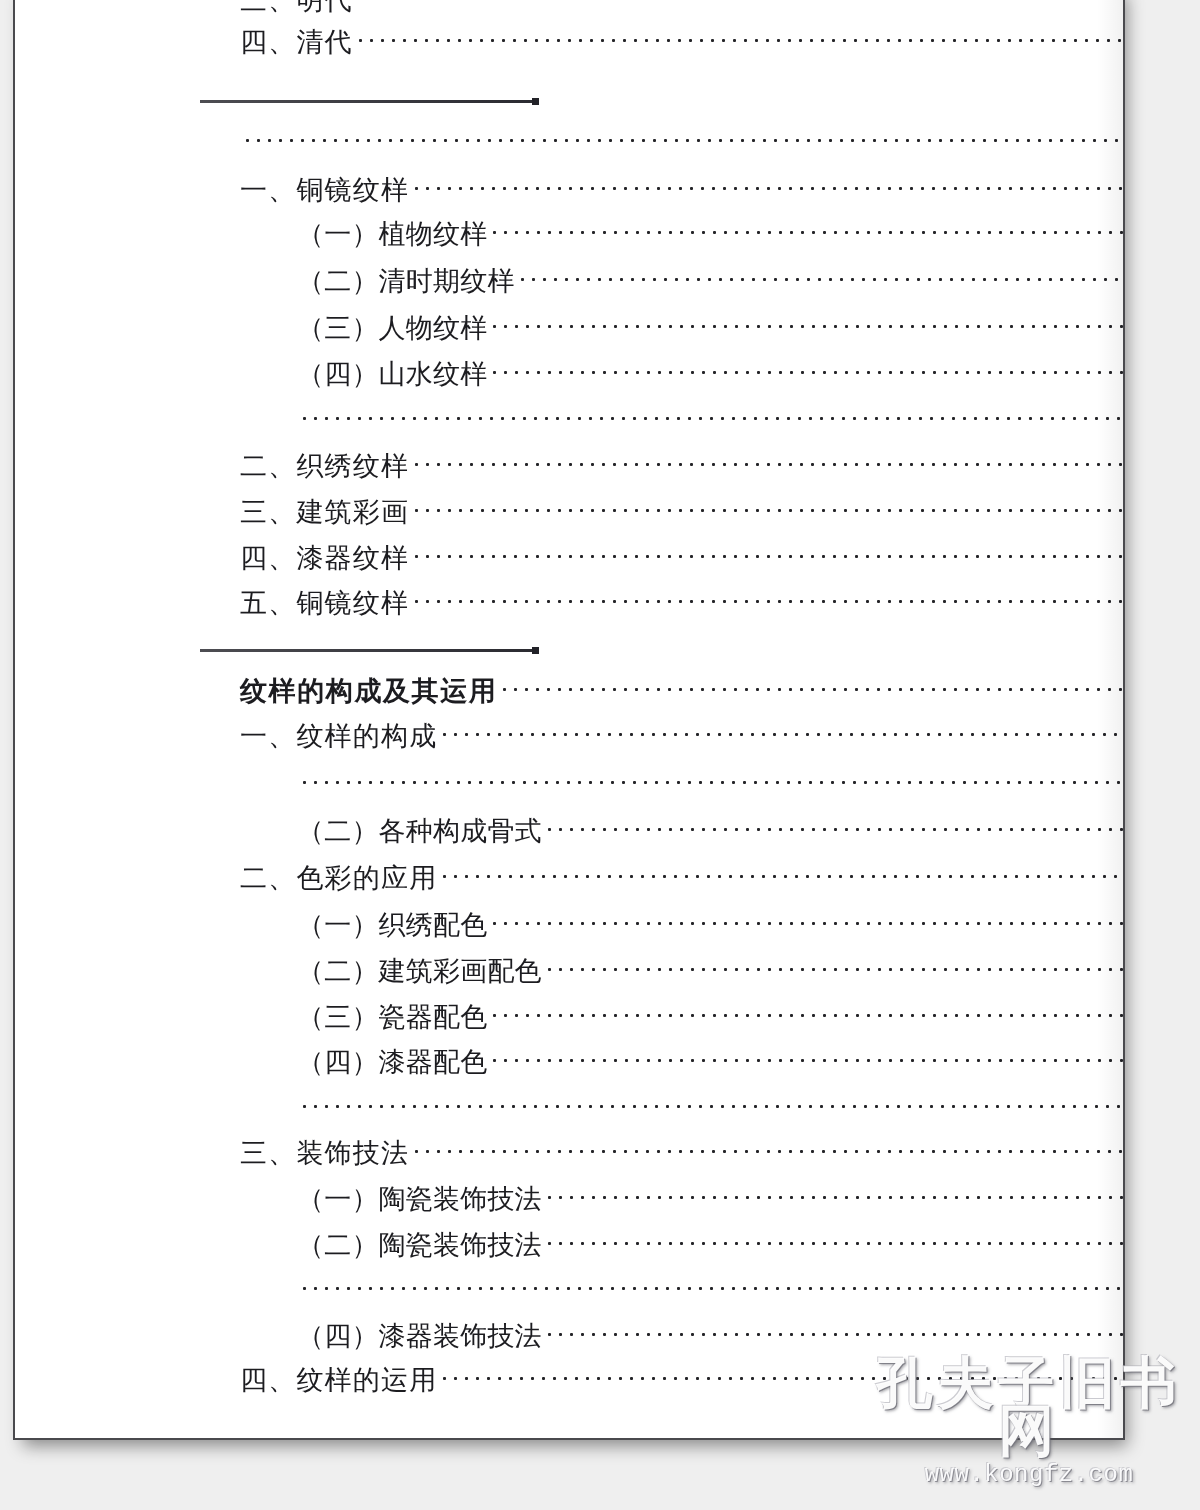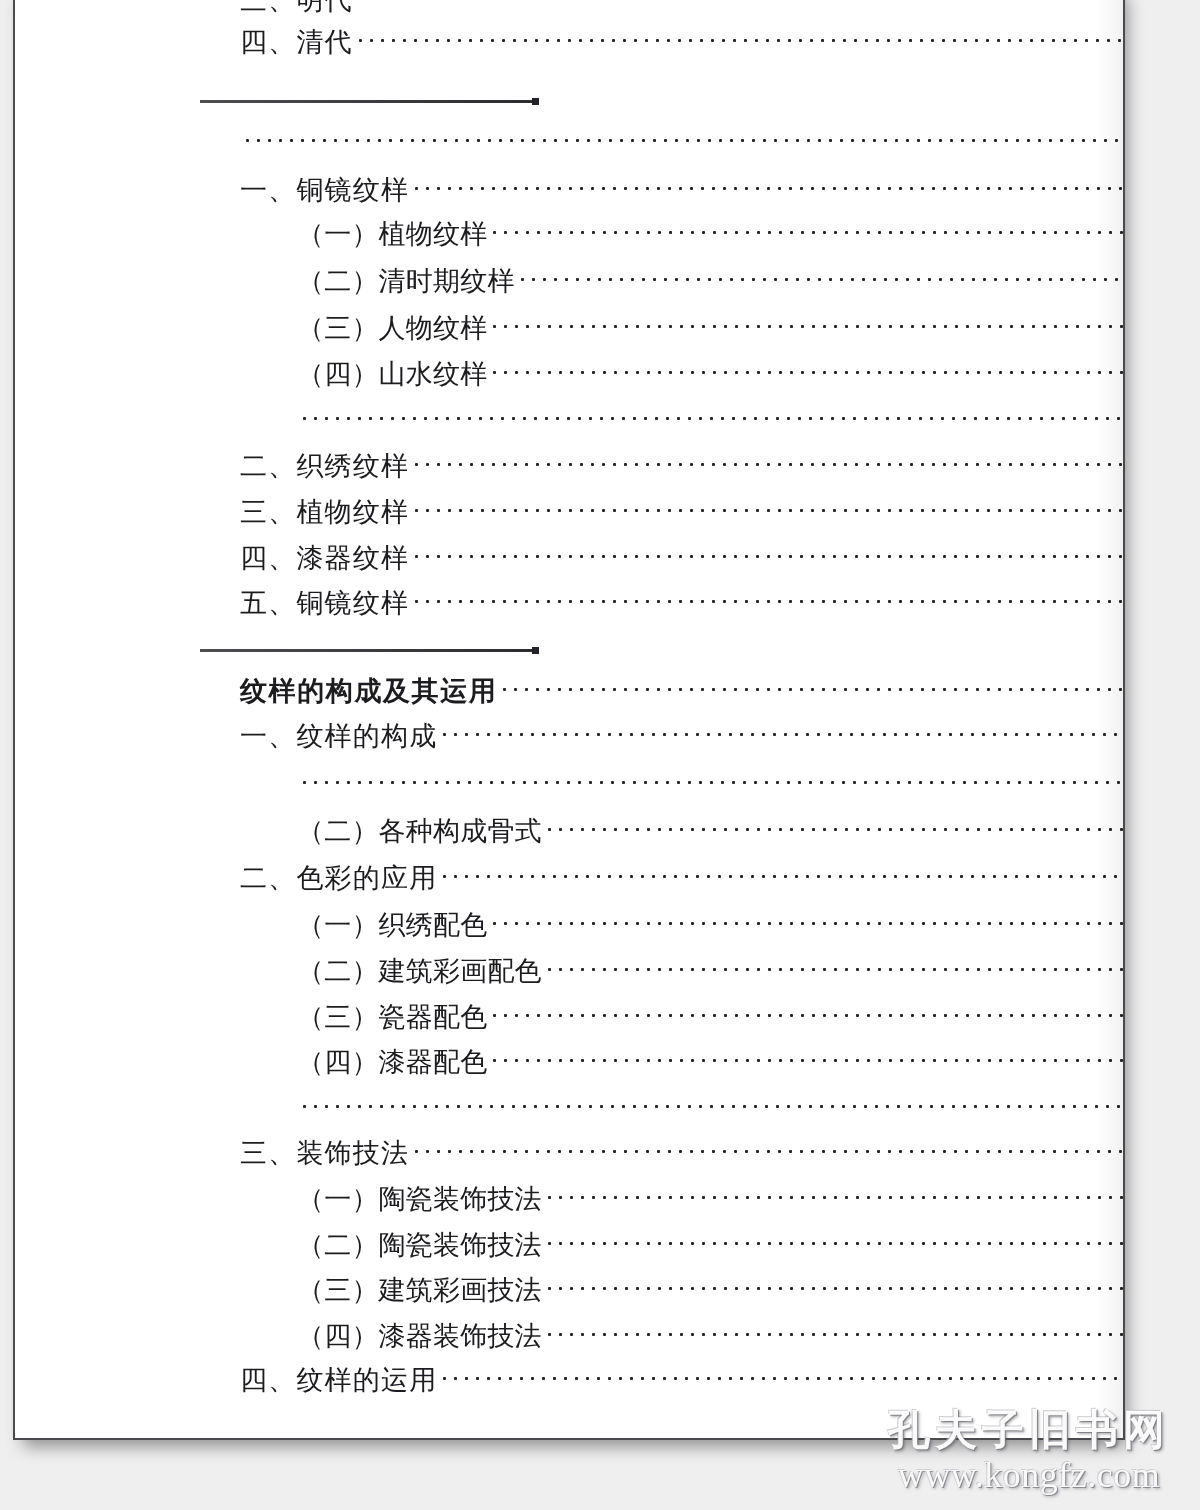--- a/index.html
+++ b/index.html
@@ -124,33 +124,33 @@
     position: absolute;
     right: 6px;
     bottom: 14px;
     width: 330px;
     text-align: center;
     pointer-events: none;
     user-select: none;
   }
   #watermark .wm-cn {
     font-family: "DejaVu Serif", "Liberation Serif", serif;
-    font-size: 42px;
+    font-size: 56px;
     line-height: 48px;
     letter-spacing: 5px;
     color: rgba(255,255,255,0.96);
     text-shadow:
       1px 1px 0 rgba(120,120,128,0.85),
       2px 2px 3px rgba(90,90,98,0.55),
       -1px -1px 0 rgba(185,185,192,0.7);
     font-weight: 600;
   }
   #watermark .wm-url {
-    font-family: Liberation Serif, serif;
-    font-size: 36px;
+    font-family: Liberation Mono, monospace;
+    font-size: 24px;
     line-height: 42px;
     letter-spacing: 0.5px;
     color: rgba(252,252,253,0.97);
     text-shadow:
       1px 1px 0 rgba(128,128,136,0.85),
       2px 2px 3px rgba(96,96,104,0.5),
       -1px -1px 0 rgba(190,190,196,0.65);
   }
 </style>
 </head>
@@ -192,21 +192,21 @@
         <span class="toc-leader"></span>
       </div>
       <div class="toc-row lvl-2" style="top: 418px;">
         <span class="toc-leader"></span>
       </div>
       <div class="toc-row lvl-1" style="top: 464px;">
         <span class="toc-label">二、织绣纹样</span>
         <span class="toc-leader"></span>
       </div>
       <div class="toc-row lvl-1" style="top: 510px;">
-        <span class="toc-label">三、植物纹样</span>
+        <span class="toc-label">三、建筑彩画</span>
         <span class="toc-leader"></span>
       </div>
       <div class="toc-row lvl-1" style="top: 556px;">
         <span class="toc-label">四、漆器纹样</span>
         <span class="toc-leader"></span>
       </div>
       <div class="toc-row lvl-1" style="top: 601px;">
         <span class="toc-label">五、铜镜纹样</span>
         <span class="toc-leader"></span>
       </div>
@@ -254,21 +254,20 @@
       </div>
       <div class="toc-row lvl-2" style="top: 1197px;">
         <span class="toc-label">（一）陶瓷装饰技法</span>
         <span class="toc-leader"></span>
       </div>
       <div class="toc-row lvl-2" style="top: 1243px;">
         <span class="toc-label">（二）陶瓷装饰技法</span>
         <span class="toc-leader"></span>
       </div>
       <div class="toc-row lvl-2" style="top: 1288px;">
-        <span class="toc-label">（三）建筑彩画技法</span>
         <span class="toc-leader"></span>
       </div>
       <div class="toc-row lvl-2" style="top: 1334px;">
         <span class="toc-label">（四）漆器装饰技法</span>
         <span class="toc-leader"></span>
       </div>
       <div class="toc-row lvl-1" style="top: 1378px;">
         <span class="toc-label">四、纹样的运用</span>
         <span class="toc-leader"></span>
       </div>

